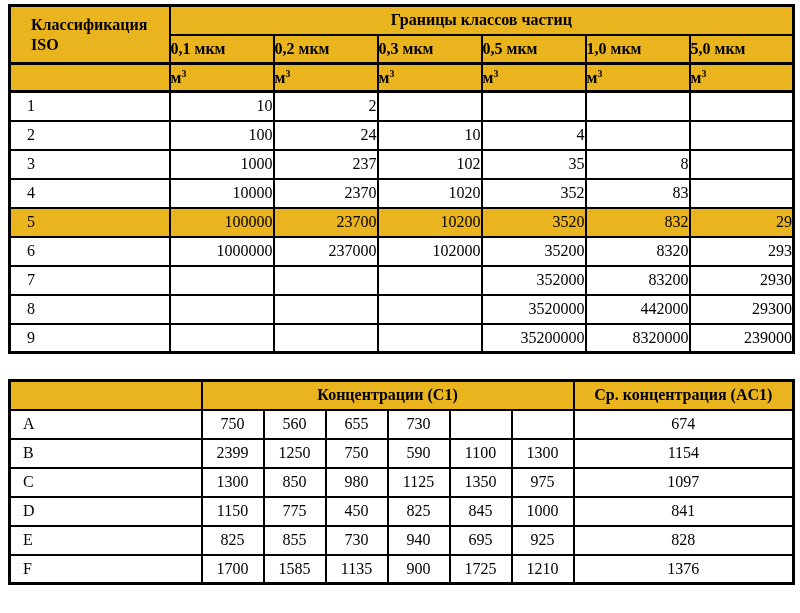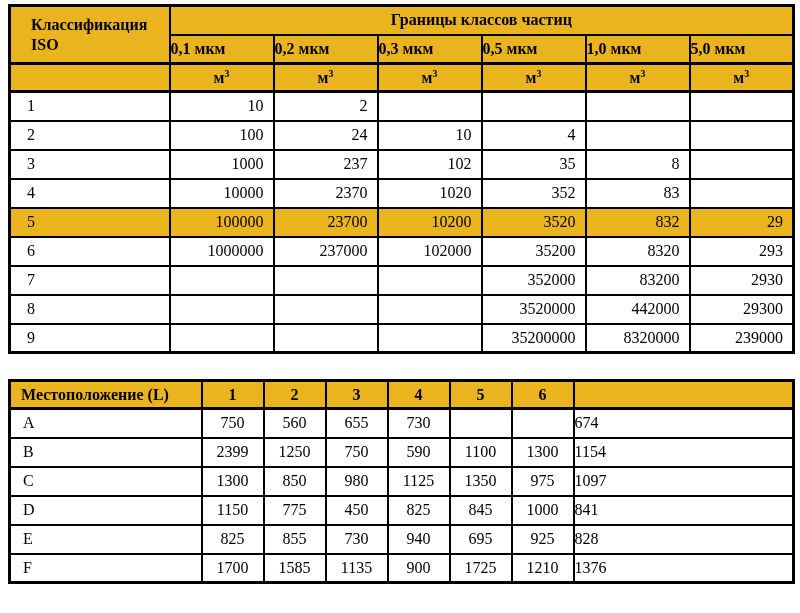--- a/index.html
+++ b/index.html
@@ -39,43 +39,43 @@
 
   .t1 .corner {
     text-align: left;
     vertical-align: middle;
     padding: 0 12px 0 20px;
     white-space: normal;
     line-height: 1.25;
   }
   .t1 .group-h { text-align: center; }
   .t1 .size-h { text-align: left; }
-  .t1 .unit-h { text-align: center; }
+  .t1 .unit-h { text-align: left; }
   .t1 thead tr.row-sizes th, .t1 thead .corner { border-bottom: 3px solid #000; }
   .t1 thead tr.row-units th { border-bottom: 3px solid #000; }
 
   .t1 td.cls { text-align: left; padding-left: 16px; }
-  .t1 td.num { text-align: right; padding-right: 9px; }
+  .t1 td.num { text-align: right; padding-right: 0; }
   .t1 tr.hl td { background: #EAB41F; }
 
   sup { font-size: 10px; line-height: 0; }
 
   
   .t2 { margin-top: 25px; }
   .t2 thead tr.row-top { height: 29px; }
   .t2 thead tr.row-sub { height: 28px; }
   .t2 tbody tr { height: 29px; }
 
   .t2 .loc-h { text-align: left; padding-left: 10px; }
   .t2 .conc-h, .t2 .sample-h, .t2 .avg-h { text-align: center; }
   .t2 thead tr.row-sub th { border-bottom: 3px solid #000; }
 
   .t2 td.loc { text-align: left; padding-left: 12px; }
   .t2 td.num2 { text-align: center; }
-  .t2 td.avg { }
+  .t2 td.avg { text-align: center; }
 </style>
 </head>
 <body>
 
 <div class="page">
 
   <table class="t1">
     <colgroup>
       <col style="width:160px">
       <col style="width:104px">
@@ -198,29 +198,24 @@
       <col style="width:192px">
       <col style="width:62px">
         <col style="width:62px">
         <col style="width:62px">
       <col style="width:62px">
         <col style="width:62px">
         <col style="width:62px">
       <col style="width:220px">
     </colgroup>
     <thead>
-      <tr class="row-sub">
-        <th class="gold loc-h">Местоположение (L)</th>
-        <th class="gold sample-h">1</th>
-        <th class="gold sample-h">2</th>
-        <th class="gold sample-h">3</th>
-        <th class="gold sample-h">4</th>
-        <th class="gold sample-h">5</th>
-        <th class="gold sample-h">6</th>
+      <tr class="row-top">
         <th class="gold"></th>
+        <th class="gold conc-h" colspan="6">Концентрации (C1)</th>
+        <th class="gold avg-h">Ср. концентрация (AC1)</th>
       </tr>
     </thead>
     <tbody id="t2-body">
         <tr>
           <td class="loc">A</td>
           <td class="num2">750</td>
           <td class="num2">560</td>
           <td class="num2">655</td>
           <td class="num2">730</td>
           <td class="num2"></td>

